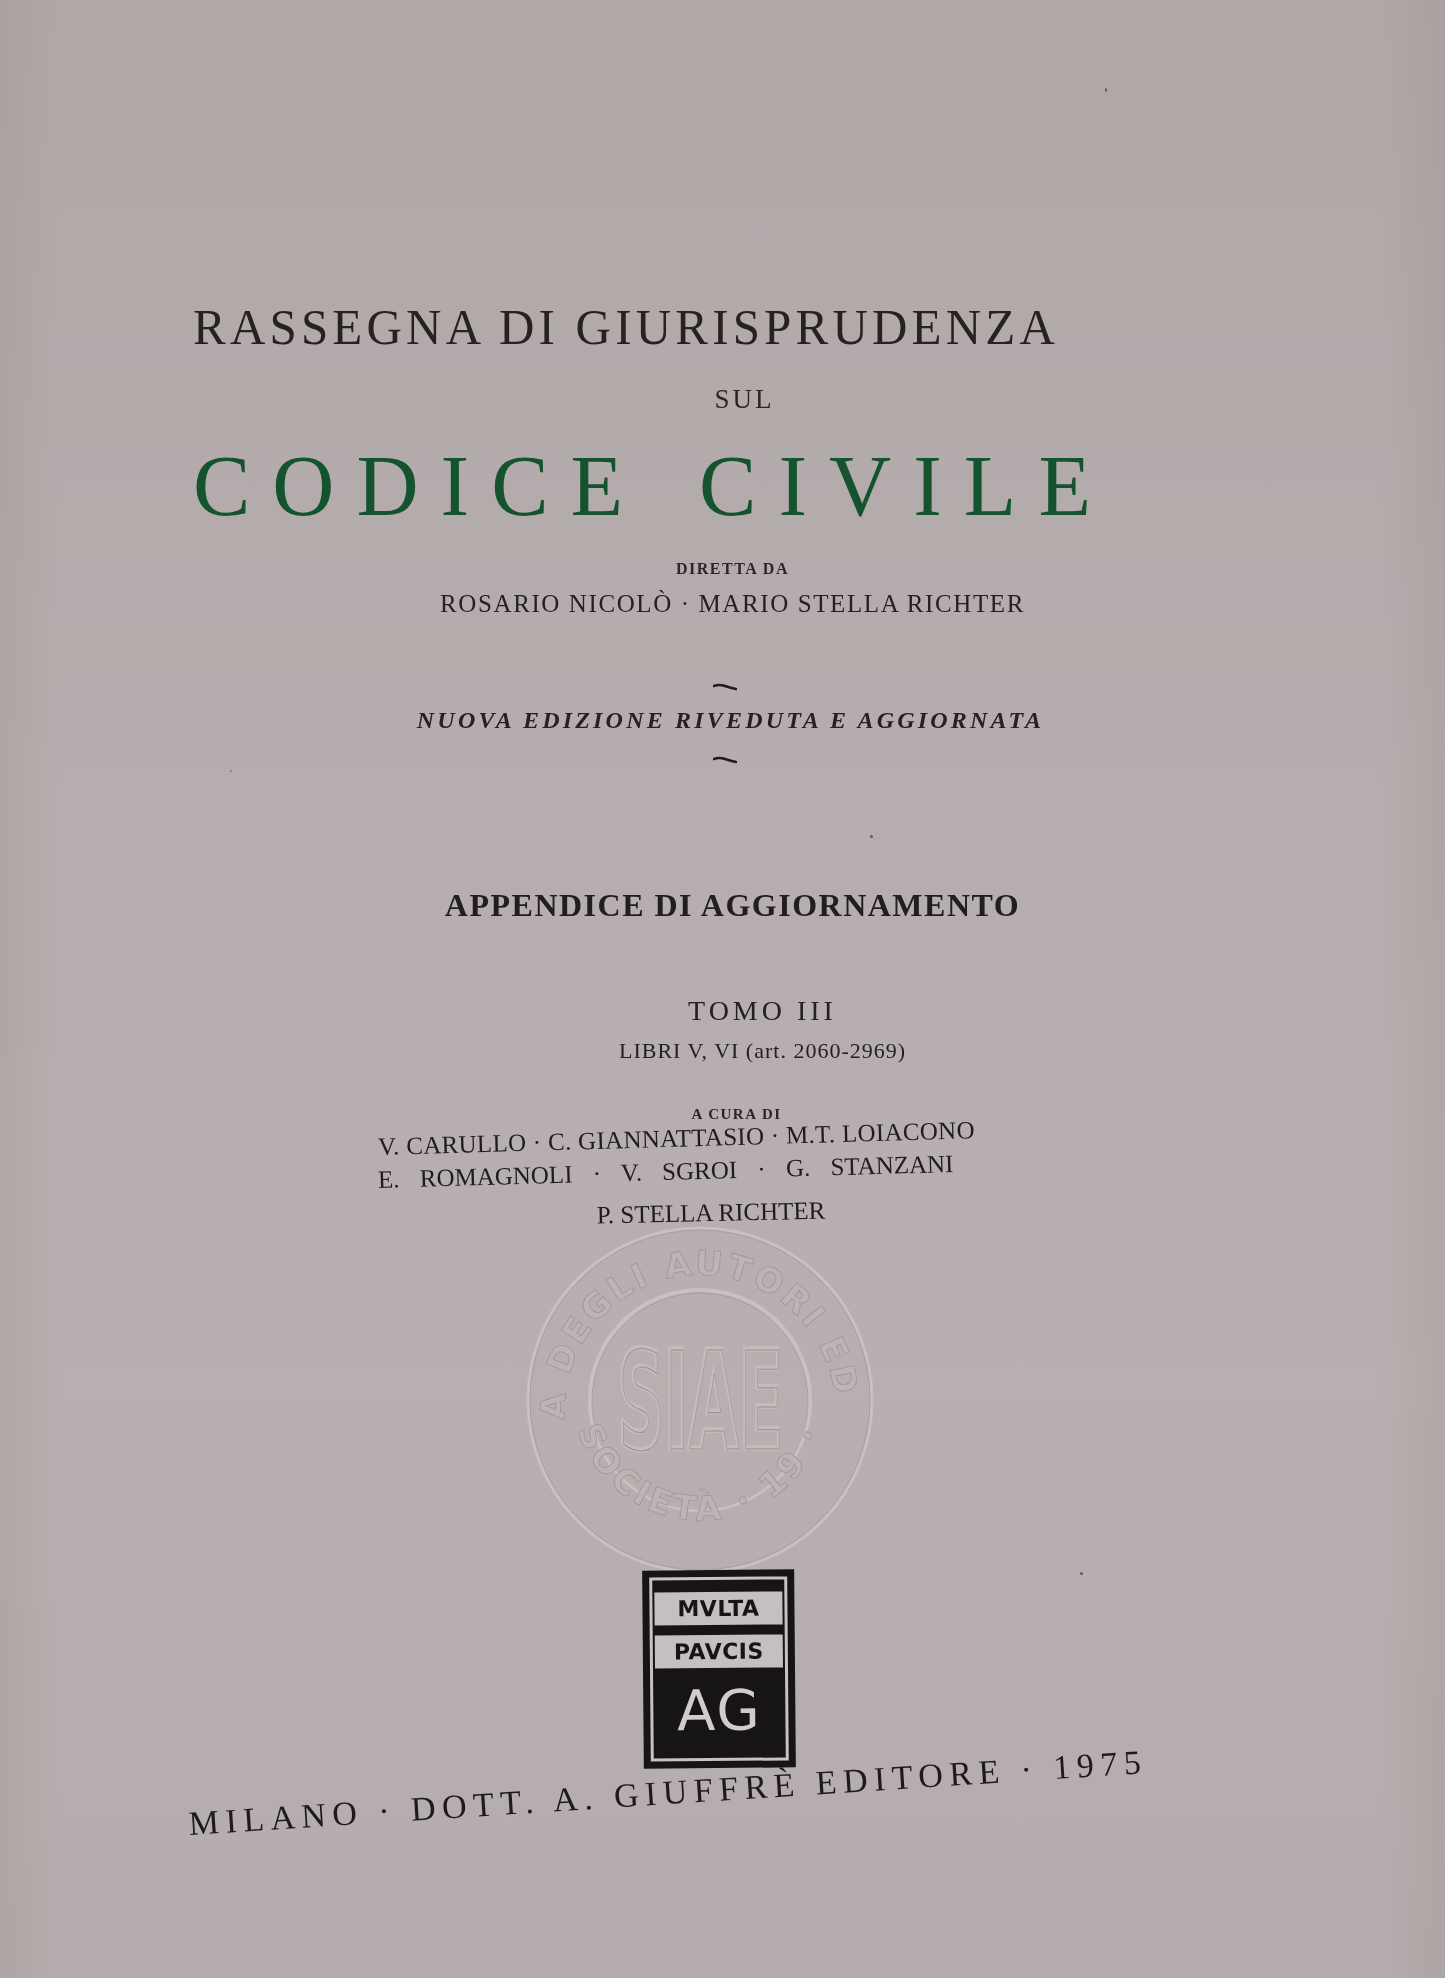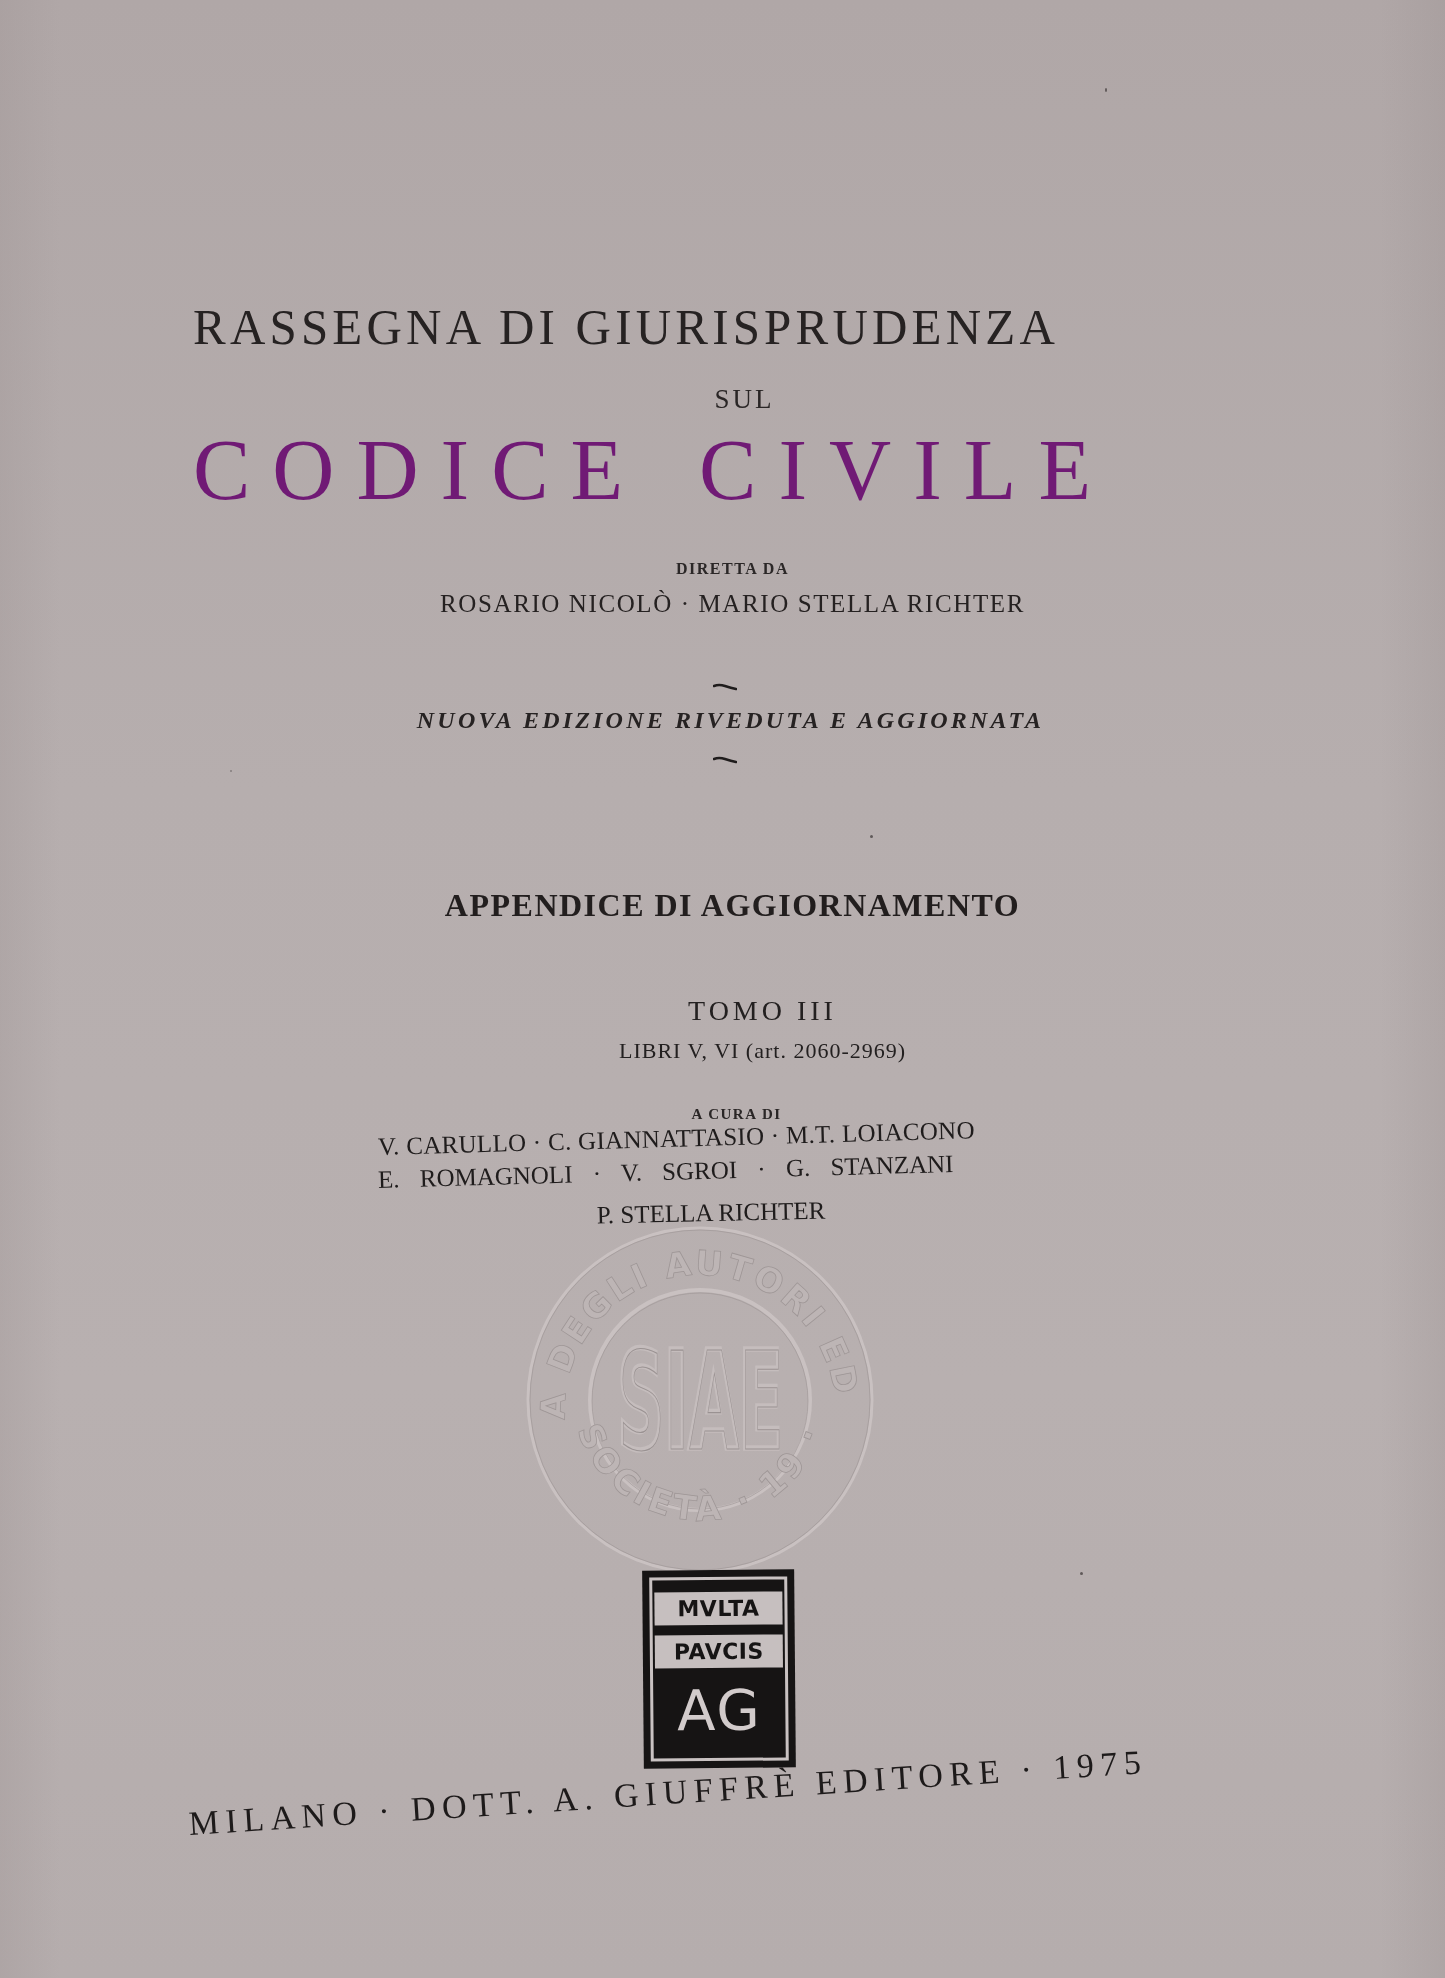--- a/index.html
+++ b/index.html
@@ -41,27 +41,27 @@
       color: #262222;
     }
     .sul {
       top: 384px;
       font-size: 27px;
       letter-spacing: 3px;
       padding-left: 22px;
       color: #2a2626;
     }
     .main-title {
-      top: 420px;
+      top: 436px;
       left: 193px;
       width: auto;
       font-size: 86px;
       letter-spacing: 22px;
       text-align: center;
-      color: #701a75;
+      color: #14532d;
     }
     .main-title .gap { display: inline-block; width: 54px; }
     .diretta {
       top: 560px;
       font-size: 16px;
       font-weight: bold;
       letter-spacing: 1.5px;
       padding-left: 10px;
       color: #2b2727;
       font-variant: small-caps;

